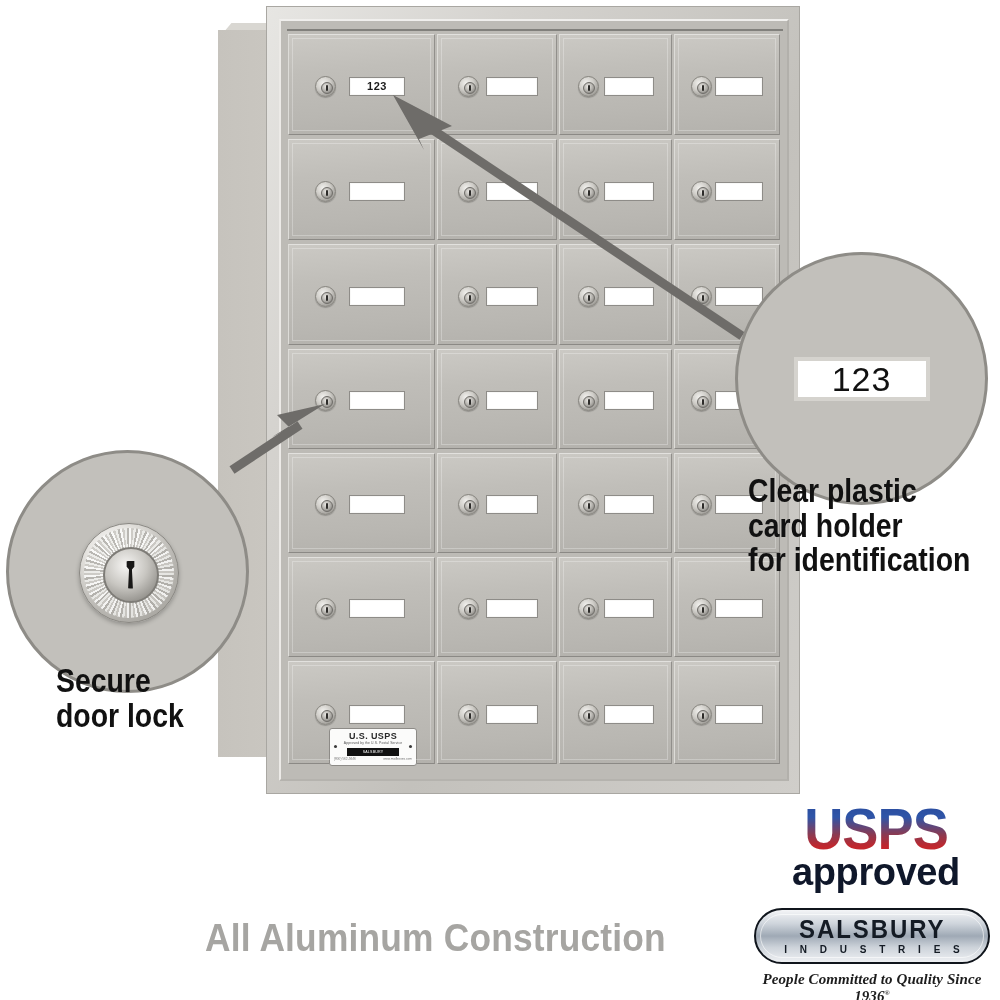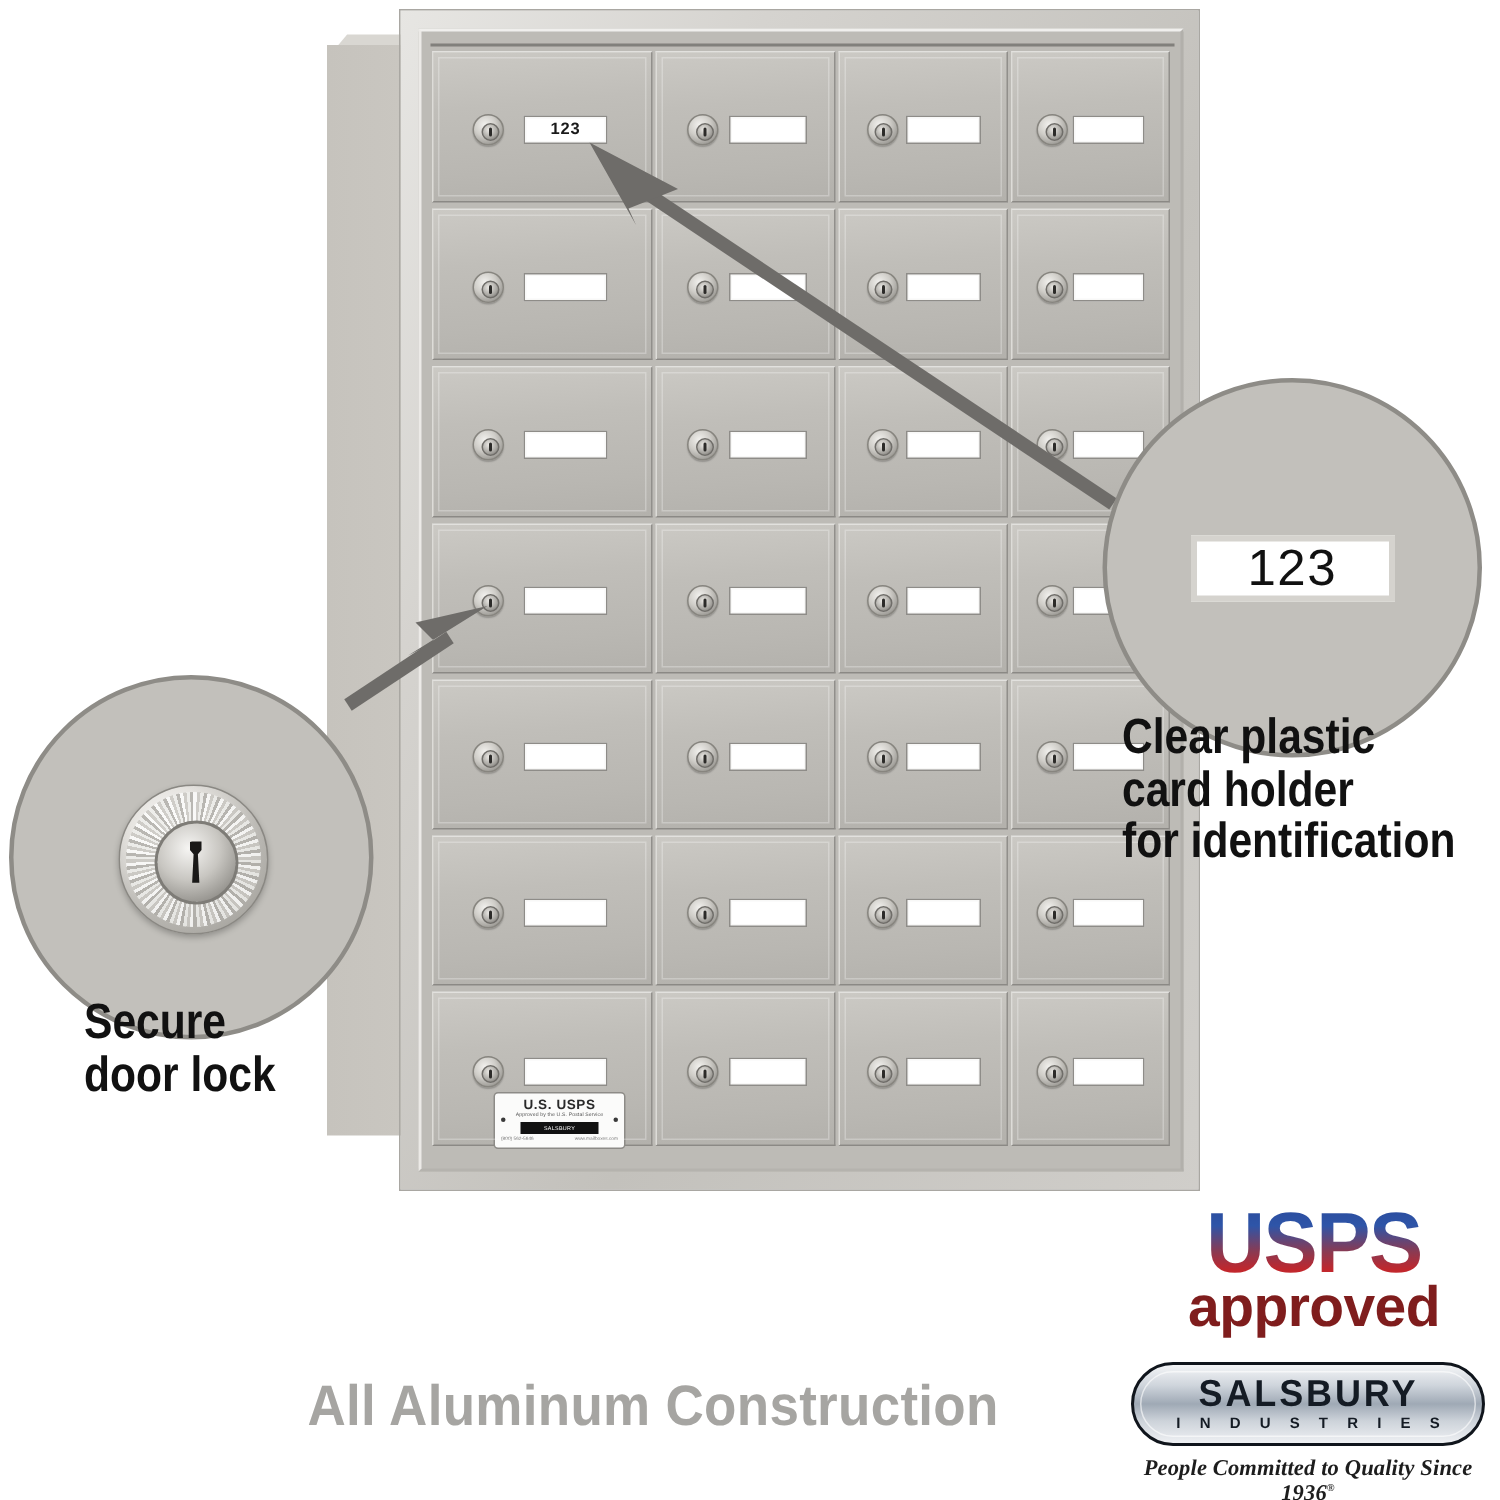--- a/index.html
+++ b/index.html
@@ -359,21 +359,21 @@
     background: linear-gradient(180deg,#2b4a9b 0%, #2e55a8 28%, #8a3a52 60%, #c0272d 82%, #cc2a2f 100%);
     -webkit-background-clip: text;
     background-clip: text;
     color: transparent;
     transform: scaleX(.95);
   }
   #usps-mark .approved-word {
     font-family: "Liberation Sans", sans-serif;
     font-size: 38px;
     font-weight: 700;
-    color: #7f1d1d;
+    color: #0f172a;
     line-height: 1;
     margin-top: -3px;
     letter-spacing: -.4px;
   }
 
   
   #salsbury-logo {
     position: absolute;
     left: 754px;
     top: 908px;

